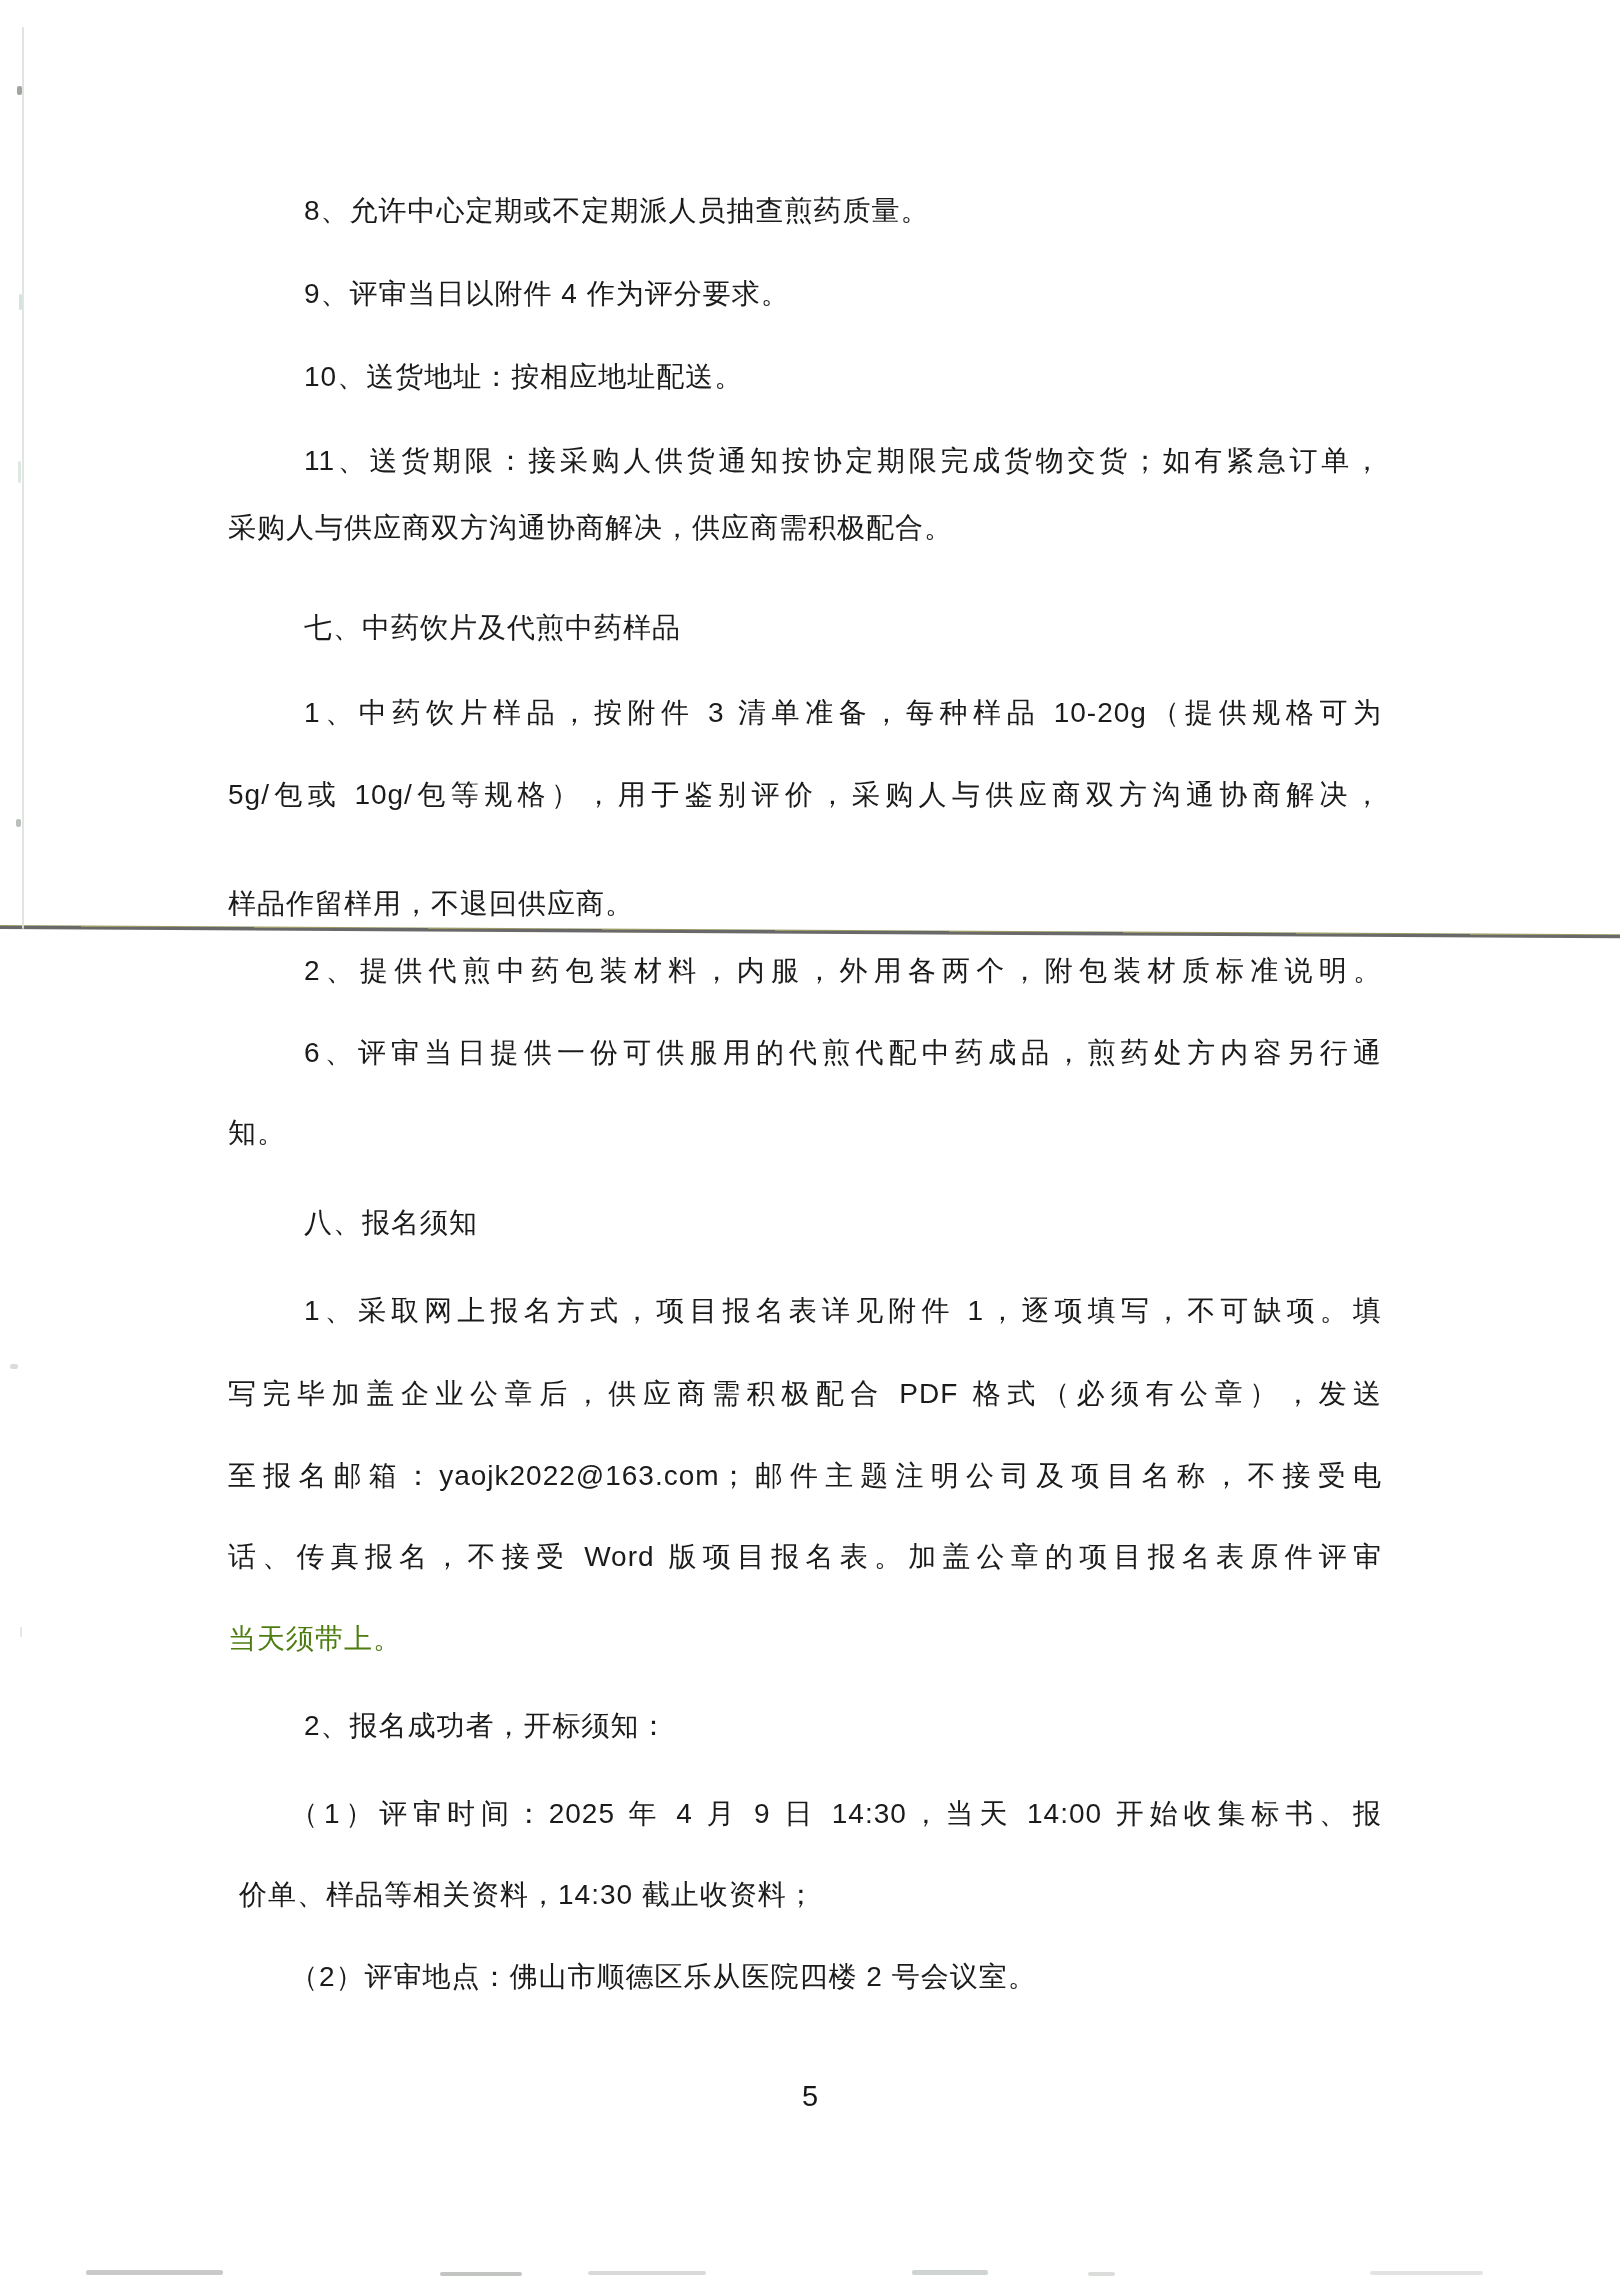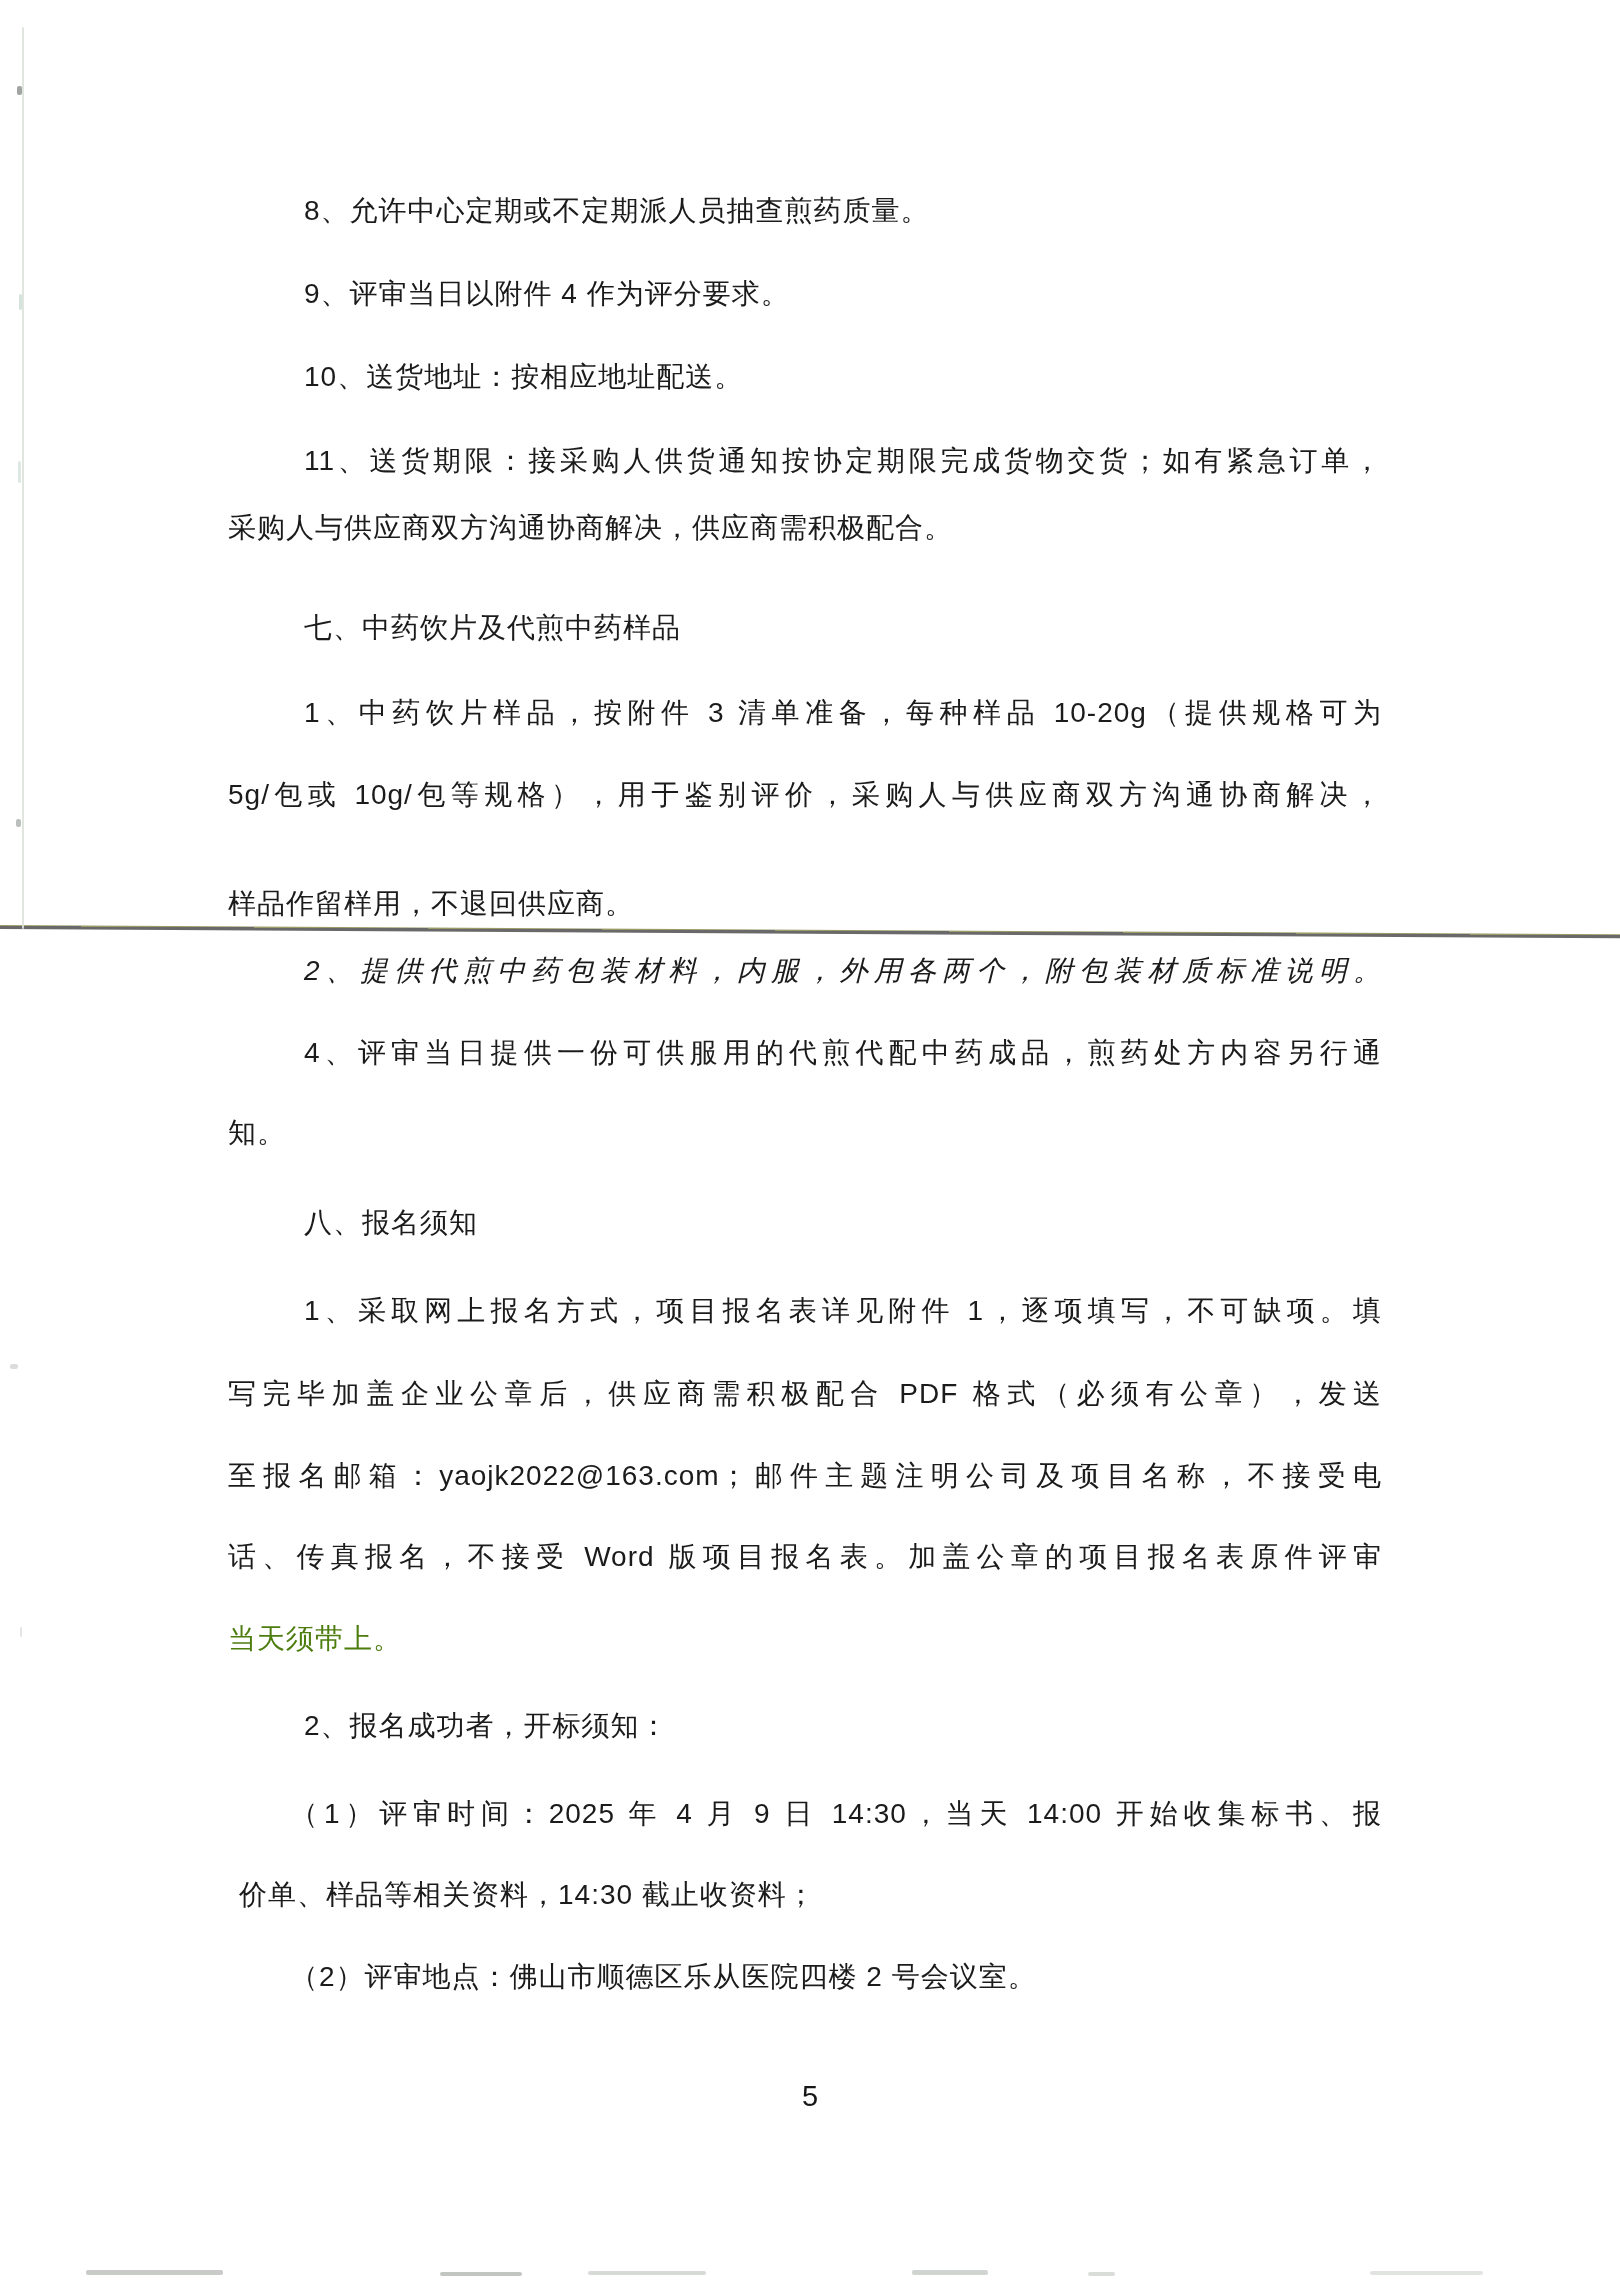--- a/index.html
+++ b/index.html
@@ -51,22 +51,22 @@
   <div id="doc-lines">
       <div class="line" style="top: 187px; left: 304px; color: rgb(27, 27, 27);">8、允许中心定期或不定期派人员抽查煎药质量。</div>
       <div class="line" style="top: 270px; left: 304px; color: rgb(27, 27, 27);">9、评审当日以附件 4 作为评分要求。</div>
       <div class="line" style="top: 353px; left: 304px; color: rgb(27, 27, 27);">10、送货地址：按相应地址配送。</div>
       <div class="line justify" style="top: 437px; left: 304px; width: 1078px; color: rgb(27, 27, 27);">11、送货期限：接采购人供货通知按协定期限完成货物交货；如有紧急订单，</div>
       <div class="line" style="top: 504px; left: 228px; color: rgb(27, 27, 27);">采购人与供应商双方沟通协商解决，供应商需积极配合。</div>
       <div class="line" style="top: 604px; left: 304px; color: rgb(27, 27, 27);">七、中药饮片及代煎中药样品</div>
       <div class="line justify" style="top: 689px; left: 304px; width: 1078px; color: rgb(27, 27, 27);">1、中药饮片样品，按附件 3 清单准备，每种样品 10-20g（提供规格可为</div>
       <div class="line justify" style="top: 771px; left: 228px; width: 1154px; color: rgb(27, 27, 27);">5g/包或 10g/包等规格），用于鉴别评价，采购人与供应商双方沟通协商解决，</div>
       <div class="line" style="top: 856px; left: 228px; color: rgb(27, 27, 27); margin-top: 24px;">样品作留样用，不退回供应商。</div>
-      <div class="line justify" style="top: 947px; left: 304px; width: 1078px; color: rgb(27, 27, 27); font-style: italic;">2、提供代煎中药包装材料，内服，外用各两个，附包装材质标准说明。</div>
-      <div class="line justify" style="top: 1029px; left: 304px; width: 1078px; color: rgb(27, 27, 27);">4、评审当日提供一份可供服用的代煎代配中药成品，煎药处方内容另行通</div>
+      <div class="line justify" style="top: 947px; left: 304px; width: 1078px; color: rgb(27, 27, 27);">2、提供代煎中药包装材料，内服，外用各两个，附包装材质标准说明。</div>
+      <div class="line justify" style="top: 1029px; left: 304px; width: 1078px; color: rgb(27, 27, 27);">6、评审当日提供一份可供服用的代煎代配中药成品，煎药处方内容另行通</div>
       <div class="line" style="top: 1109px; left: 228px; color: rgb(27, 27, 27);">知。</div>
       <div class="line" style="top: 1199px; left: 304px; color: rgb(27, 27, 27);">八、报名须知</div>
       <div class="line justify" style="top: 1287px; left: 304px; width: 1078px; color: rgb(27, 27, 27);">1、采取网上报名方式，项目报名表详见附件 1，逐项填写，不可缺项。填</div>
       <div class="line justify" style="top: 1370px; left: 228px; width: 1154px; color: rgb(27, 27, 27);">写完毕加盖企业公章后，供应商需积极配合 PDF 格式（必须有公章），发送</div>
       <div class="line justify" style="top: 1452px; left: 228px; width: 1154px; color: rgb(27, 27, 27);">至报名邮箱：yaojk2022@163.com；邮件主题注明公司及项目名称，不接受电</div>
       <div class="line justify" style="top: 1533px; left: 228px; width: 1154px; color: rgb(27, 27, 27);">话、传真报名，不接受 Word 版项目报名表。加盖公章的项目报名表原件评审</div>
       <div class="line" style="top: 1615px; left: 228px; color: #4d7c0f;">当天须带上。</div>
       <div class="line" style="top: 1702px; left: 304px; color: rgb(27, 27, 27);">2、报名成功者，开标须知：</div>
       <div class="line justify" style="top: 1790px; left: 290px; width: 1092px; color: rgb(27, 27, 27);">（1）评审时间：2025 年 4 月 9 日 14:30，当天 14:00 开始收集标书、报</div>
       <div class="line" style="top: 1871px; left: 228px; color: rgb(27, 27, 27); margin-left: 11px;">价单、样品等相关资料，14:30 截止收资料；</div>

